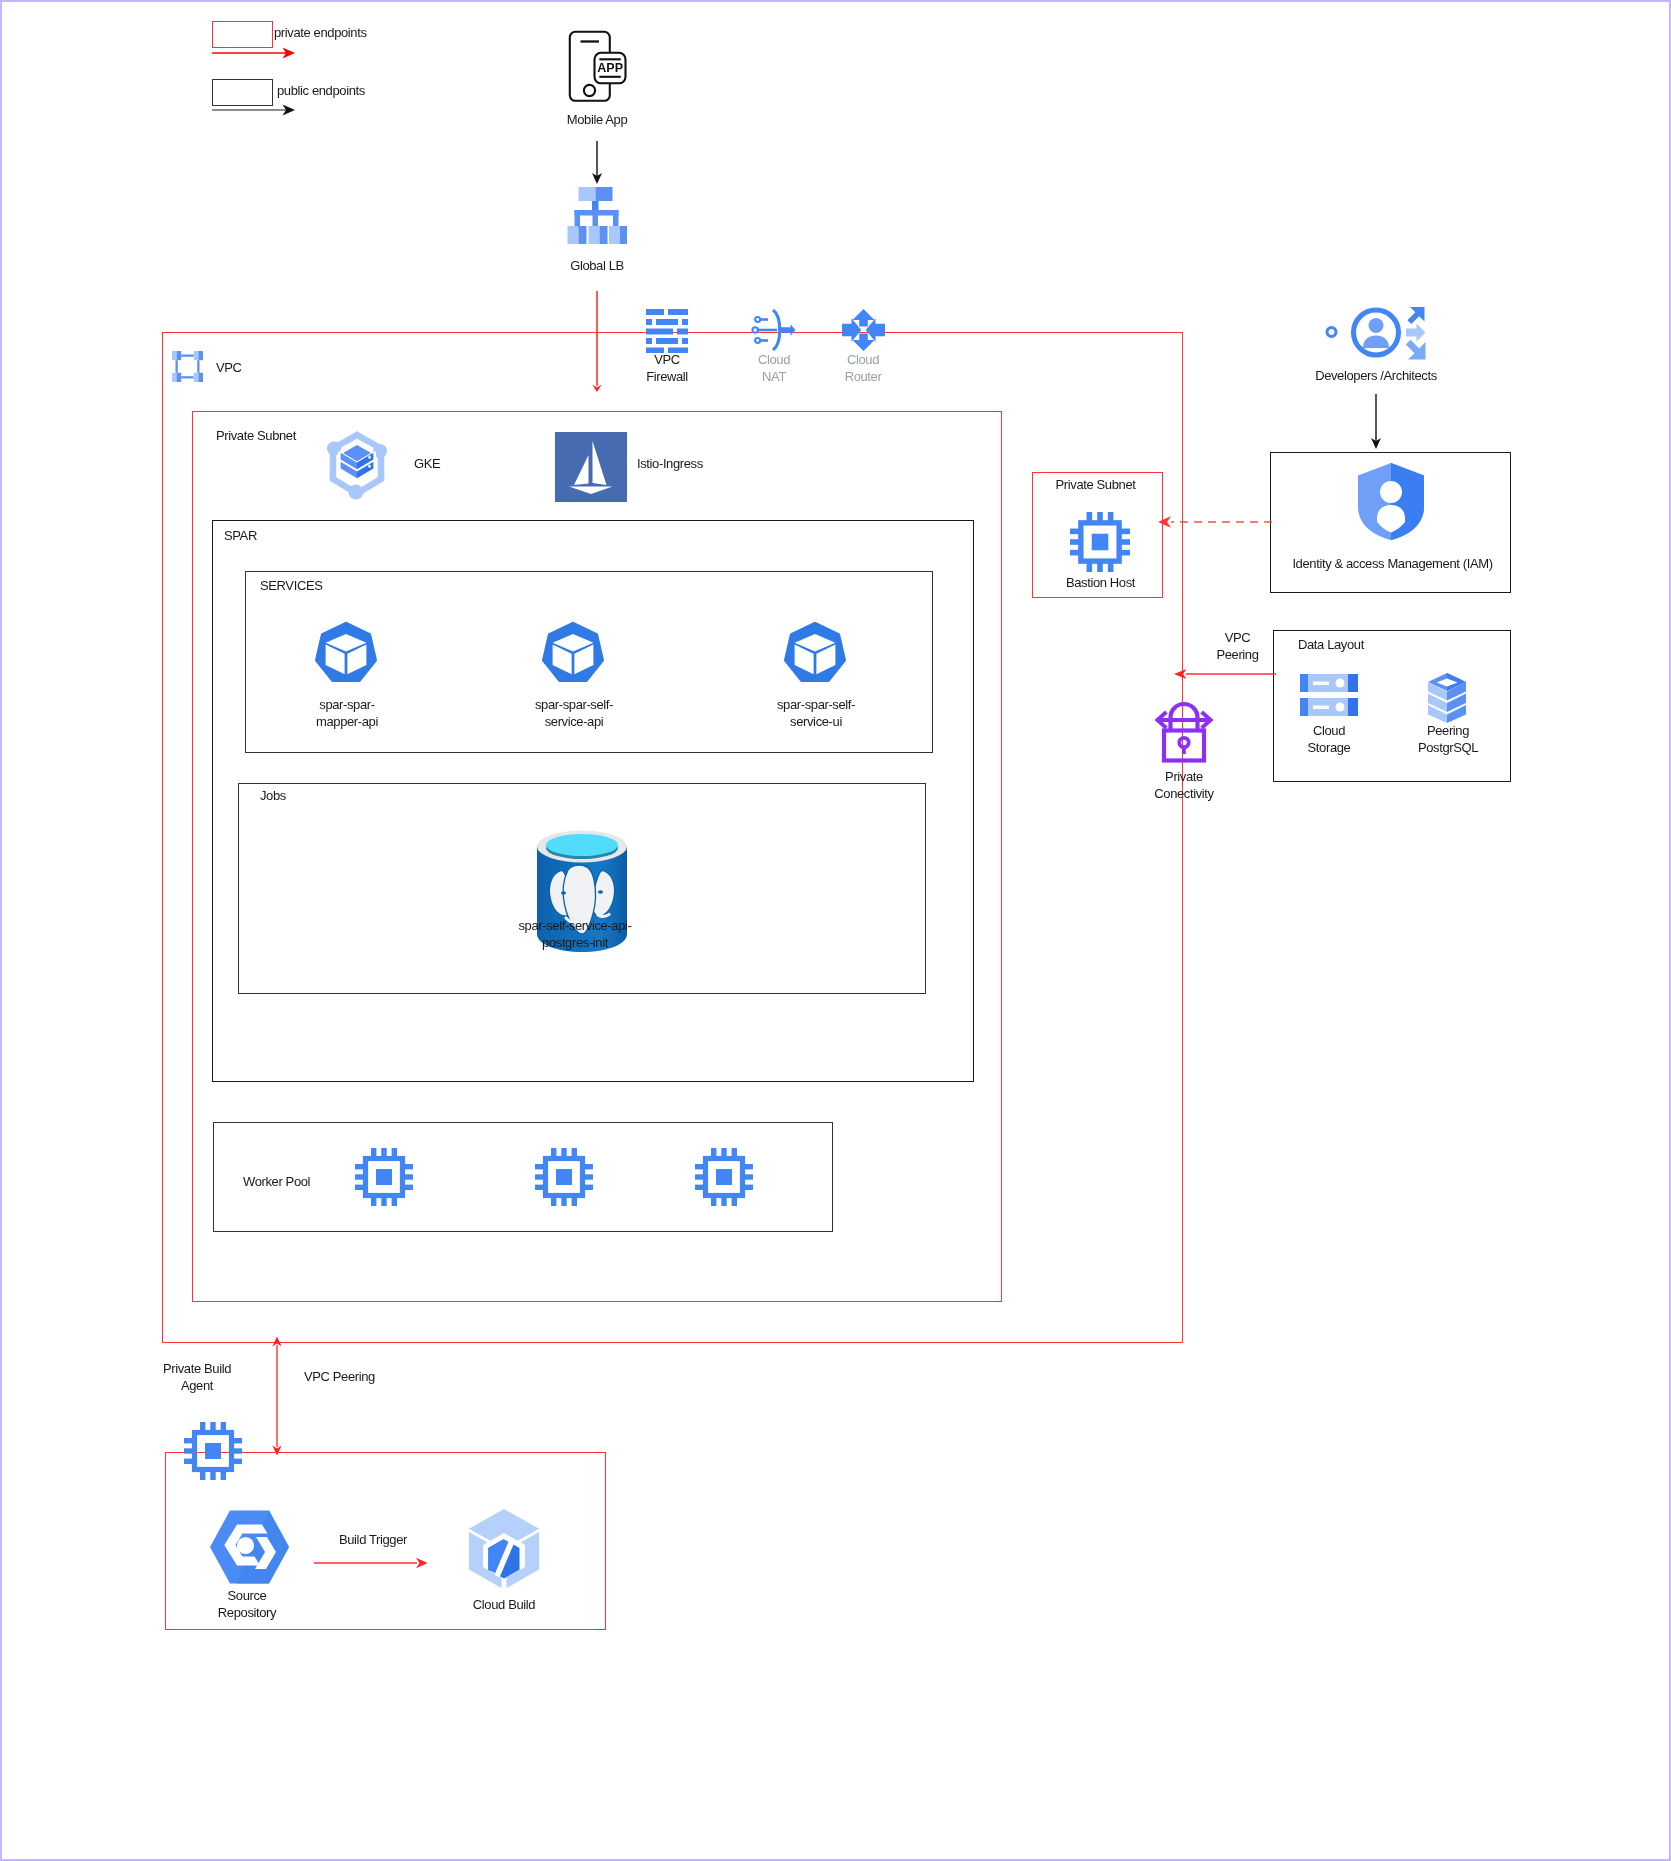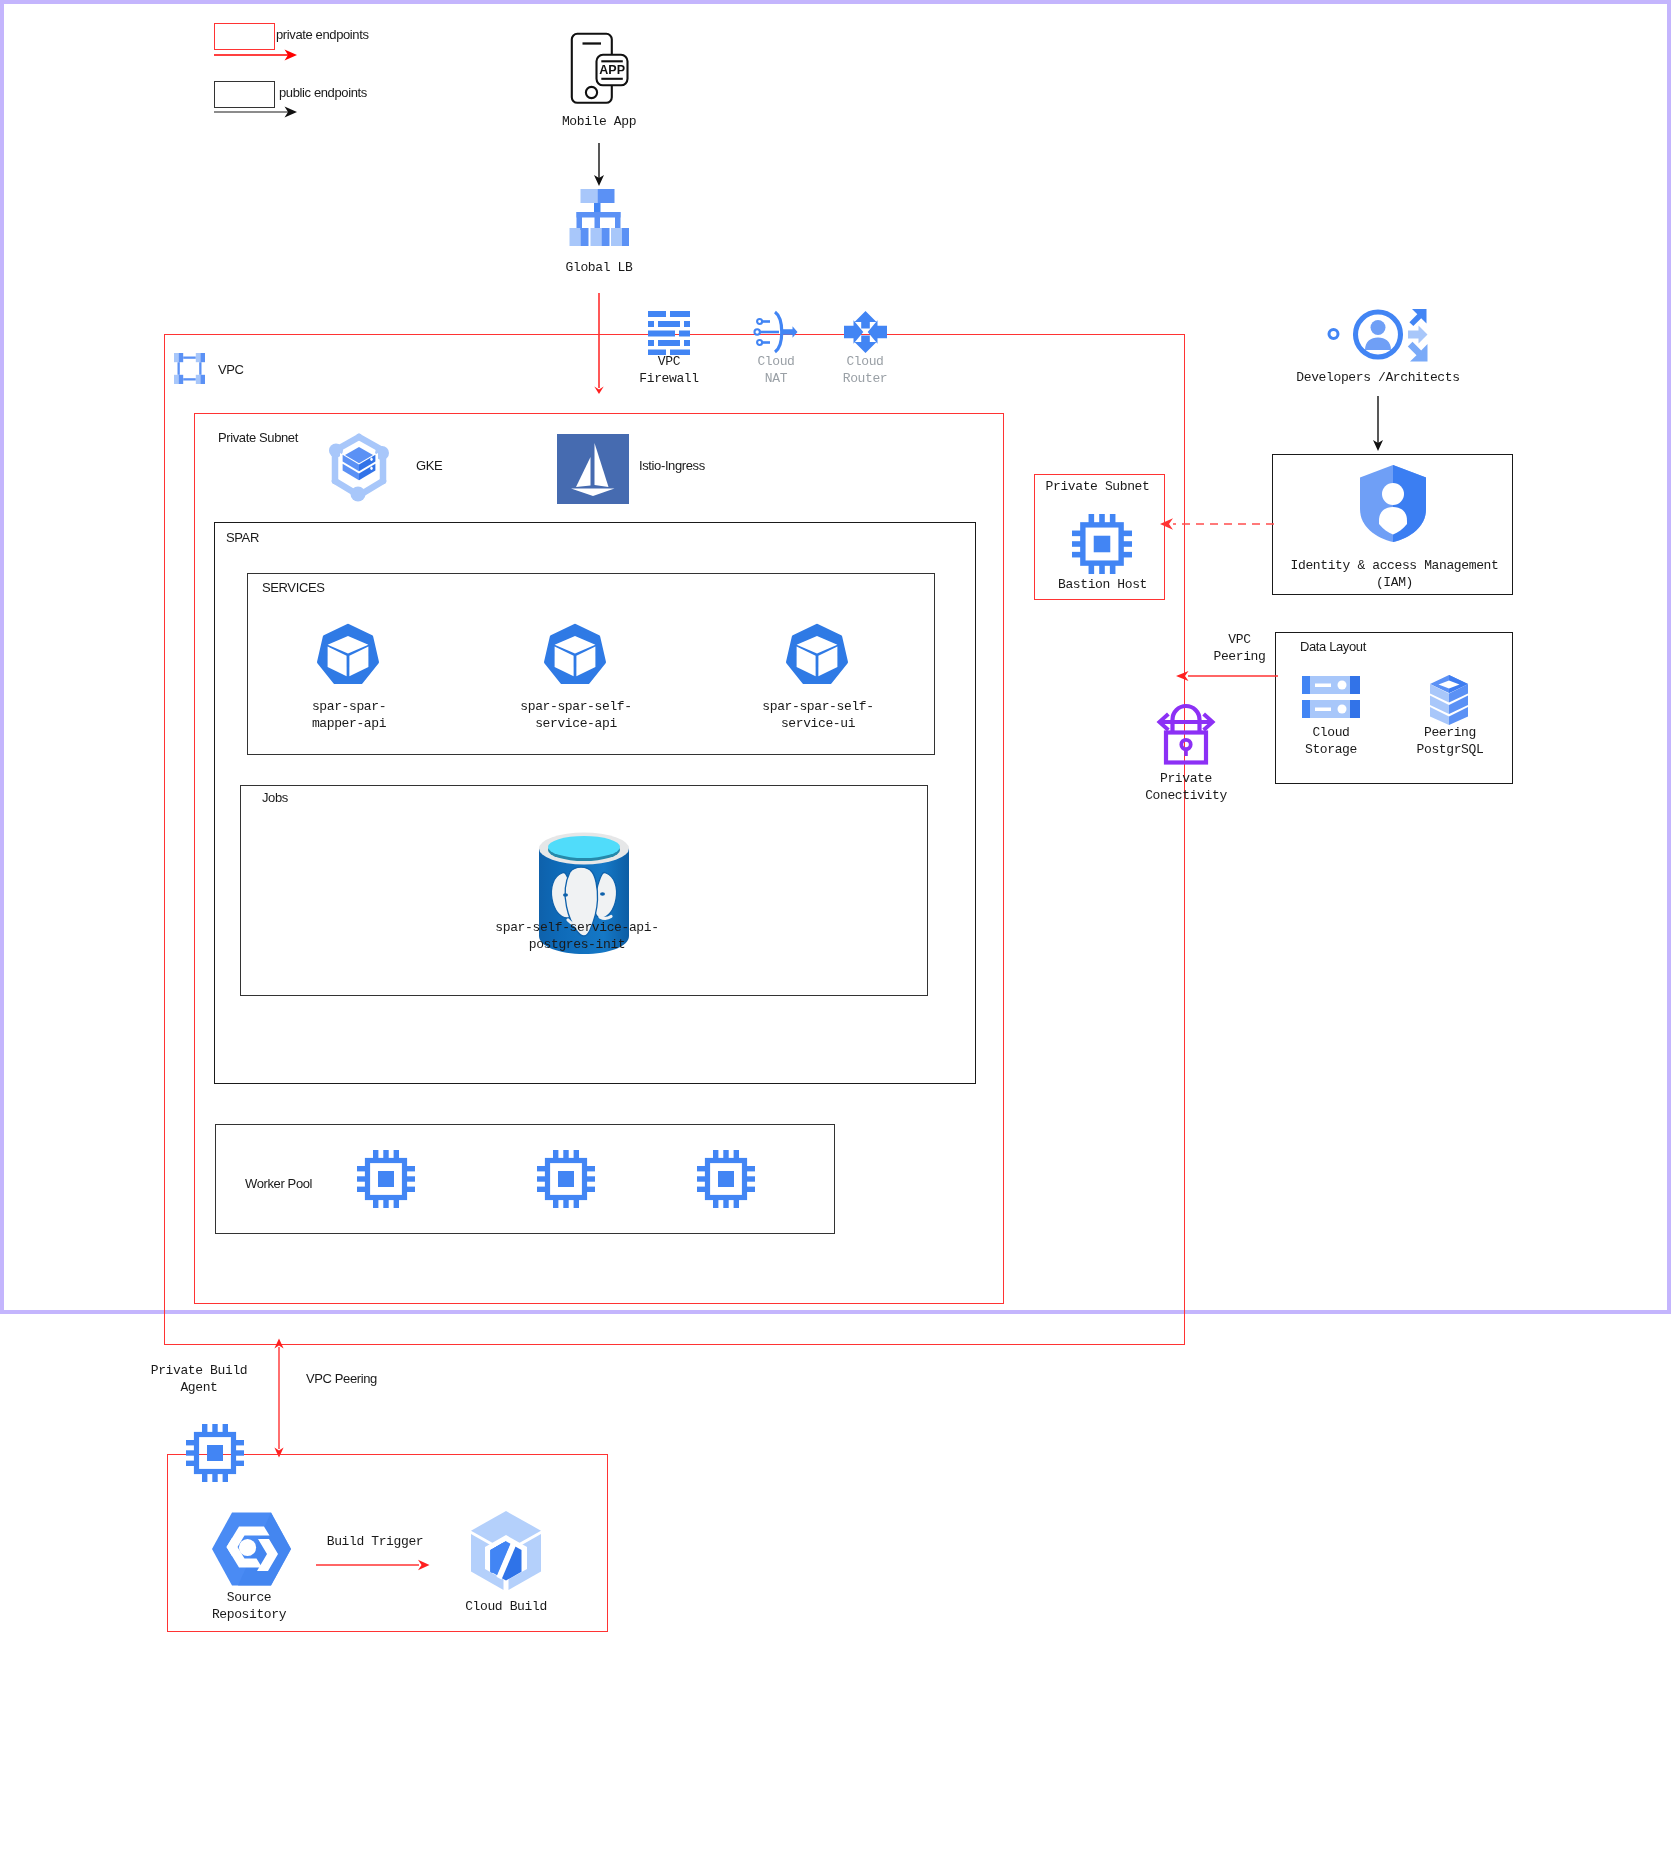--- a/index.html
+++ b/index.html
@@ -1,22 +1,22 @@
 <!DOCTYPE html>
 <html><head>
 <meta charset="utf-8">
 <title>GCP Architecture Diagram</title>
 <style>
   html,body{margin:0;padding:0;background:#ffffff;}
   body{width:1671px;height:1861px;overflow:hidden;font-family:"Liberation Sans",sans-serif;}
-  #canvas{position:relative;width:1671px;height:1314px;background:#fff;
-          border:4px solid #c4b5fd;box-sizing:border-box;}
+  #canvas{position:relative;width:1671px;height:1861px;background:#fff;
+          border:2px solid #c4b5fd;box-sizing:border-box;}
   .abs{position:absolute;}
   .lbl{position:absolute;font-size:13px;color:#1a1a1a;line-height:17px;white-space:pre;letter-spacing:-0.38px;}
-  .ctr{position:absolute;font-size:13px;color:#1a1a1a;line-height:17px;text-align:center;white-space:pre-line;letter-spacing:-0.38px;font-family:Liberation Mono, monospace;}
+  .ctr{position:absolute;font-size:13px;color:#1a1a1a;line-height:17px;text-align:center;white-space:pre-line;letter-spacing:-0.38px;}
   .box{position:absolute;box-sizing:border-box;}
   svg{display:block;overflow:visible;}
 </style>
 </head>
 <body>
 
 <div id="canvas">
 
   <div class="box" style="left:210px;top:19px;width:61px;height:27px;border:1.3px solid #ff3333;"></div>
   <svg class="abs" style="left:205px;top:42px;width:100px;height:18px;">

